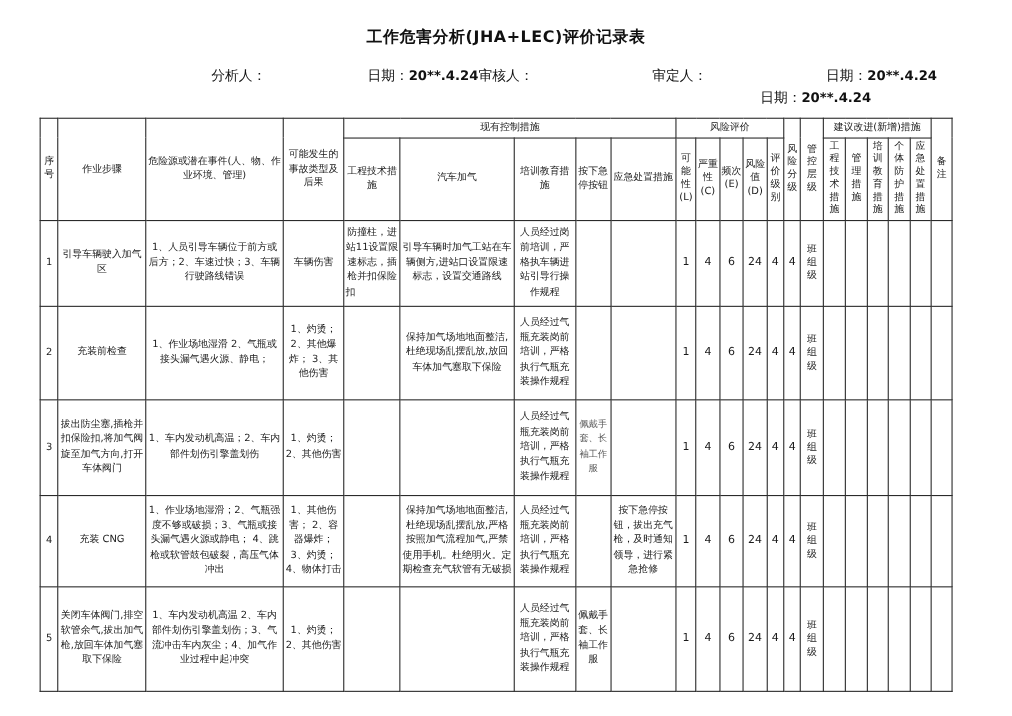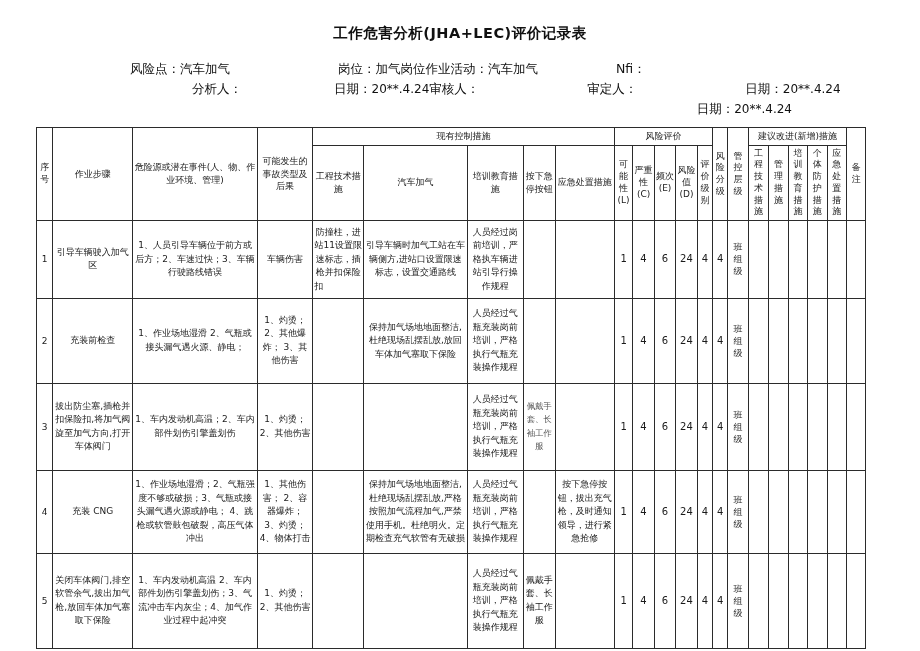--- a/index.html
+++ b/index.html
@@ -38,21 +38,21 @@
   .meta-row {
     display: flex;
     align-items: baseline;
     height: 20px;
     white-space: nowrap;
   }
   .meta-row .sp-a { display:inline-block; width: 108px; }
   .meta-row .sp-b { display:inline-block; width: 92px; }
   .meta-row .sp-c { display:inline-block; width: 78px; }
   .meta-row .sp-d { display:inline-block; width: 62px; }
-  .mono-date { font-family: "DejaVu Sans", "Liberation Sans", sans-serif; font-weight: 400; font-size: 12px; }
+  .mono-date { font-family: "DejaVu Sans", "Liberation Sans", sans-serif; font-weight: 700; font-size: 12px; }
   .lbl { }
 
   table.jha {
     border-collapse: collapse;
     table-layout: fixed;
     margin: 6px 0 0 36px;
     width: 848px;
     font-size: 9px;
     line-height: 1.42;
   }
@@ -102,29 +102,20 @@
   }
 </style>
 </head>
 <body>
 
 <div class="page">
 
   <div class="doc-title">工作危害分析(JHA+LEC)评价记录表</div>
 
   <div class="meta-block">
-    <div class="meta-row">
-      <span class="lbl">风险点：</span>
-        <span>汽车加气</span>
-      <span class="sp-a"></span>
-      <span class="lbl">岗位：</span>
-        <span>加气岗位作业活动：汽车加气</span>
-      <span class="sp-c"></span>
-      <span class="lbl">Nfi：</span>
-    </div>
     <div class="meta-row">
       <span class="sp-d"></span>
       <span class="lbl">分析人：</span>
       <span class="sp-b"></span>
       <span class="lbl">日期：</span>
         <span class="mono-date">20**.4.24</span>
       <span class="lbl">审核人：</span>
       <span class="sp-a"></span>
       <span class="lbl">审定人：</span>
       <span class="sp-a"></span>

